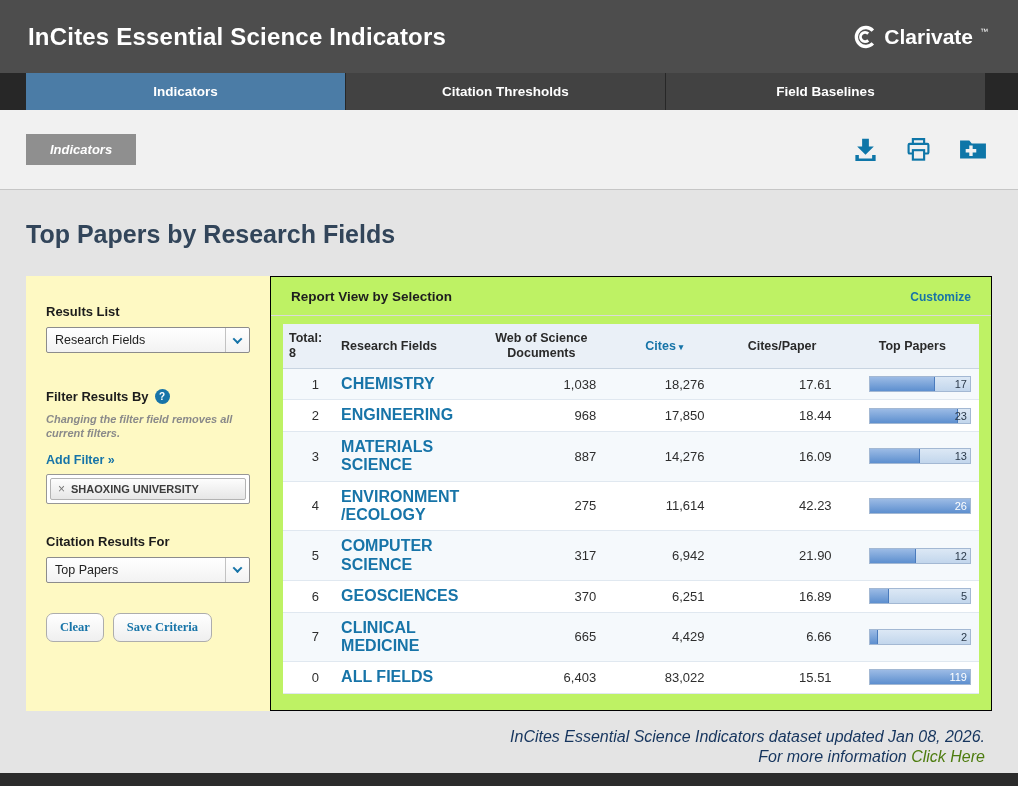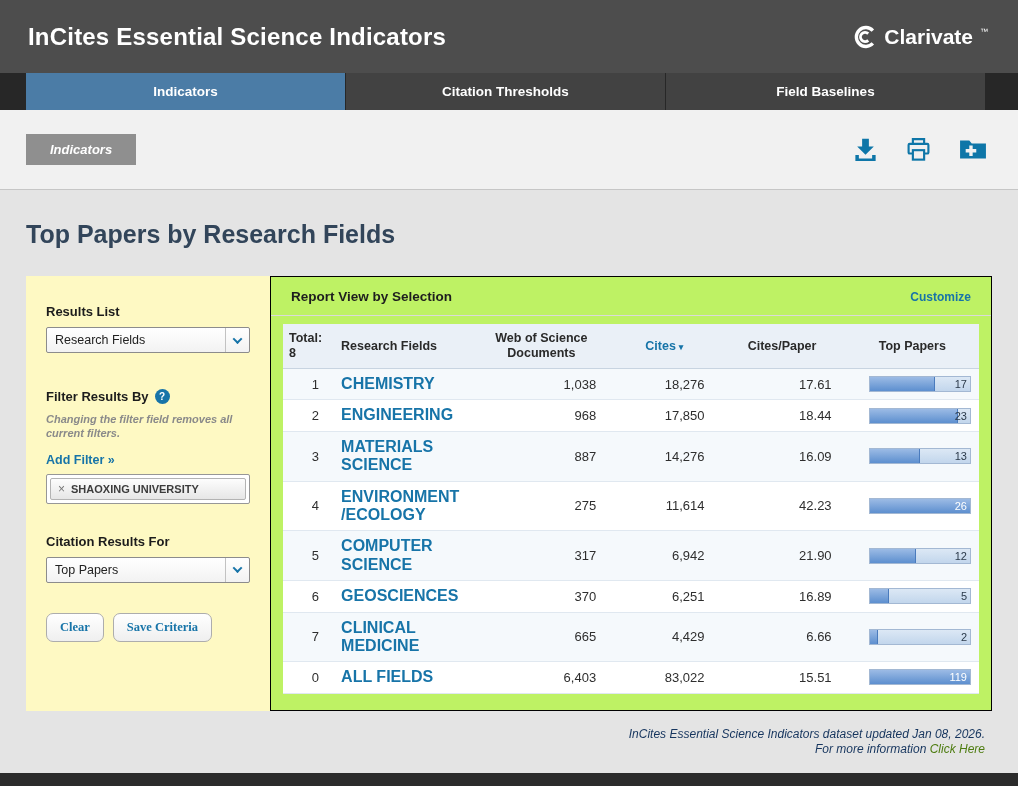--- a/index.html
+++ b/index.html
@@ -110,21 +110,21 @@
   td.c-bar { padding-right:8px; }
   .bar {
     position:relative; width:102px; height:16px; margin-left:auto;
     background:linear-gradient(#dce8f5,#c2d6ec); border:1px solid #a3b8d3;
   }
   .fill { height:100%; background:linear-gradient(#9cbbe5,var(--bar-fill,#5d8fcf)); border-right:1px solid #4a7bbd; }
   .fill.full { border-right:none; }
   .bar-val { position:absolute; right:3px; top:50%; transform:translateY(-50%); font-size:11px; color:#2b3a4a; }
   .bar-val.inv { color:#fff; }
   
-  .footer-note { text-align:right; margin:16px 33px 0 0; font-size:12px; font-style:italic; color:#16355e; line-height:1.25; }
+  .footer-note { text-align:right; margin:16px 33px 0 0; font-size:16px; font-style:italic; color:#16355e; line-height:1.25; }
   .footer-note a { color:#4d7c0f; text-decoration:none; cursor:pointer; }
   .bottom-bar { position:absolute; left:0; bottom:0; width:100%; height:13px; background:#2b2b2b; }
 </style>
 </head>
 <body>
 
 <header class="topbar">
   <h1>InCites Essential Science Indicators</h1>
   <div class="logo">
     <svg width="24" height="24" viewBox="0 0 26 26">

